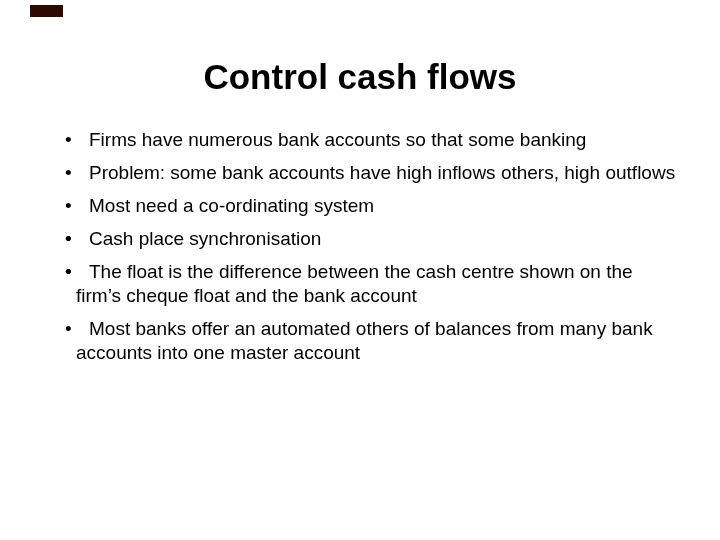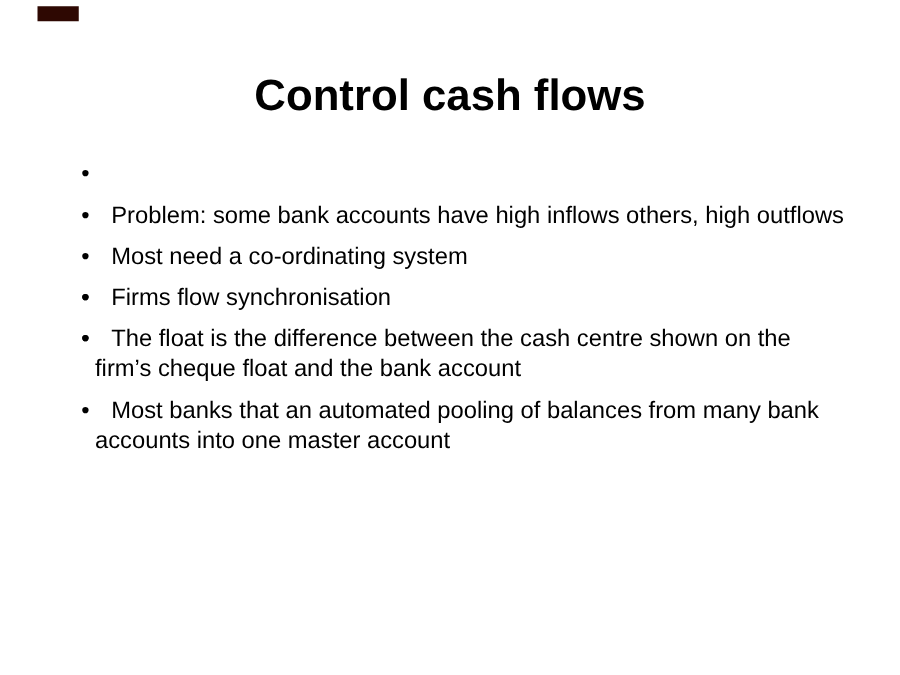--- a/index.html
+++ b/index.html
@@ -69,52 +69,52 @@
 
   <div class="accent-bar top" style="background: rgb(46, 8, 2);"></div>
   <div class="accent-bar bottom" style="background: rgb(46, 8, 2);"></div>
 
   <div class="slide-title">Control cash flows</div>
 
   <div class="bullet-list">
 
     <div class="bullet-item">
       <span class="bullet-marker">•</span>
-      <br>
+      <span>Firms have numerous bank accounts so that some banking</span><br>
     </div>
 
     <div class="bullet-item">
       <span class="bullet-marker">•</span>
       <span>Problem: some bank accounts have high inflows others, high outflows</span>
     </div>
 
     <div class="bullet-item">
       <span class="bullet-marker">•</span>
       <span>Most need a co-ordinating system</span>
     </div>
 
     <div class="bullet-item">
       <span class="bullet-marker">•</span>
     </div>
 
     <div class="bullet-item">
       <span class="bullet-marker">•</span>
-      <span>Firms flow synchronisation</span>
+      <span>Cash place synchronisation</span>
     </div>
 
     <div class="bullet-item">
       <span class="bullet-marker">•</span>
     </div>
 
     <div class="bullet-item">
       <span class="bullet-marker">•</span>
       <span>The float is the difference between the cash centre shown on the</span><br>
       <span>firm’s cheque float and the bank account</span>
     </div>
 
     <div class="bullet-item">
       <span class="bullet-marker">•</span>
-      <span>Most banks that an automated pooling of balances from many bank</span><br>
+      <span>Most banks offer an automated others of balances from many bank</span><br>
       <span>accounts into one master account</span>
     </div>
 
   </div>
 </div>
 
 </body></html>

